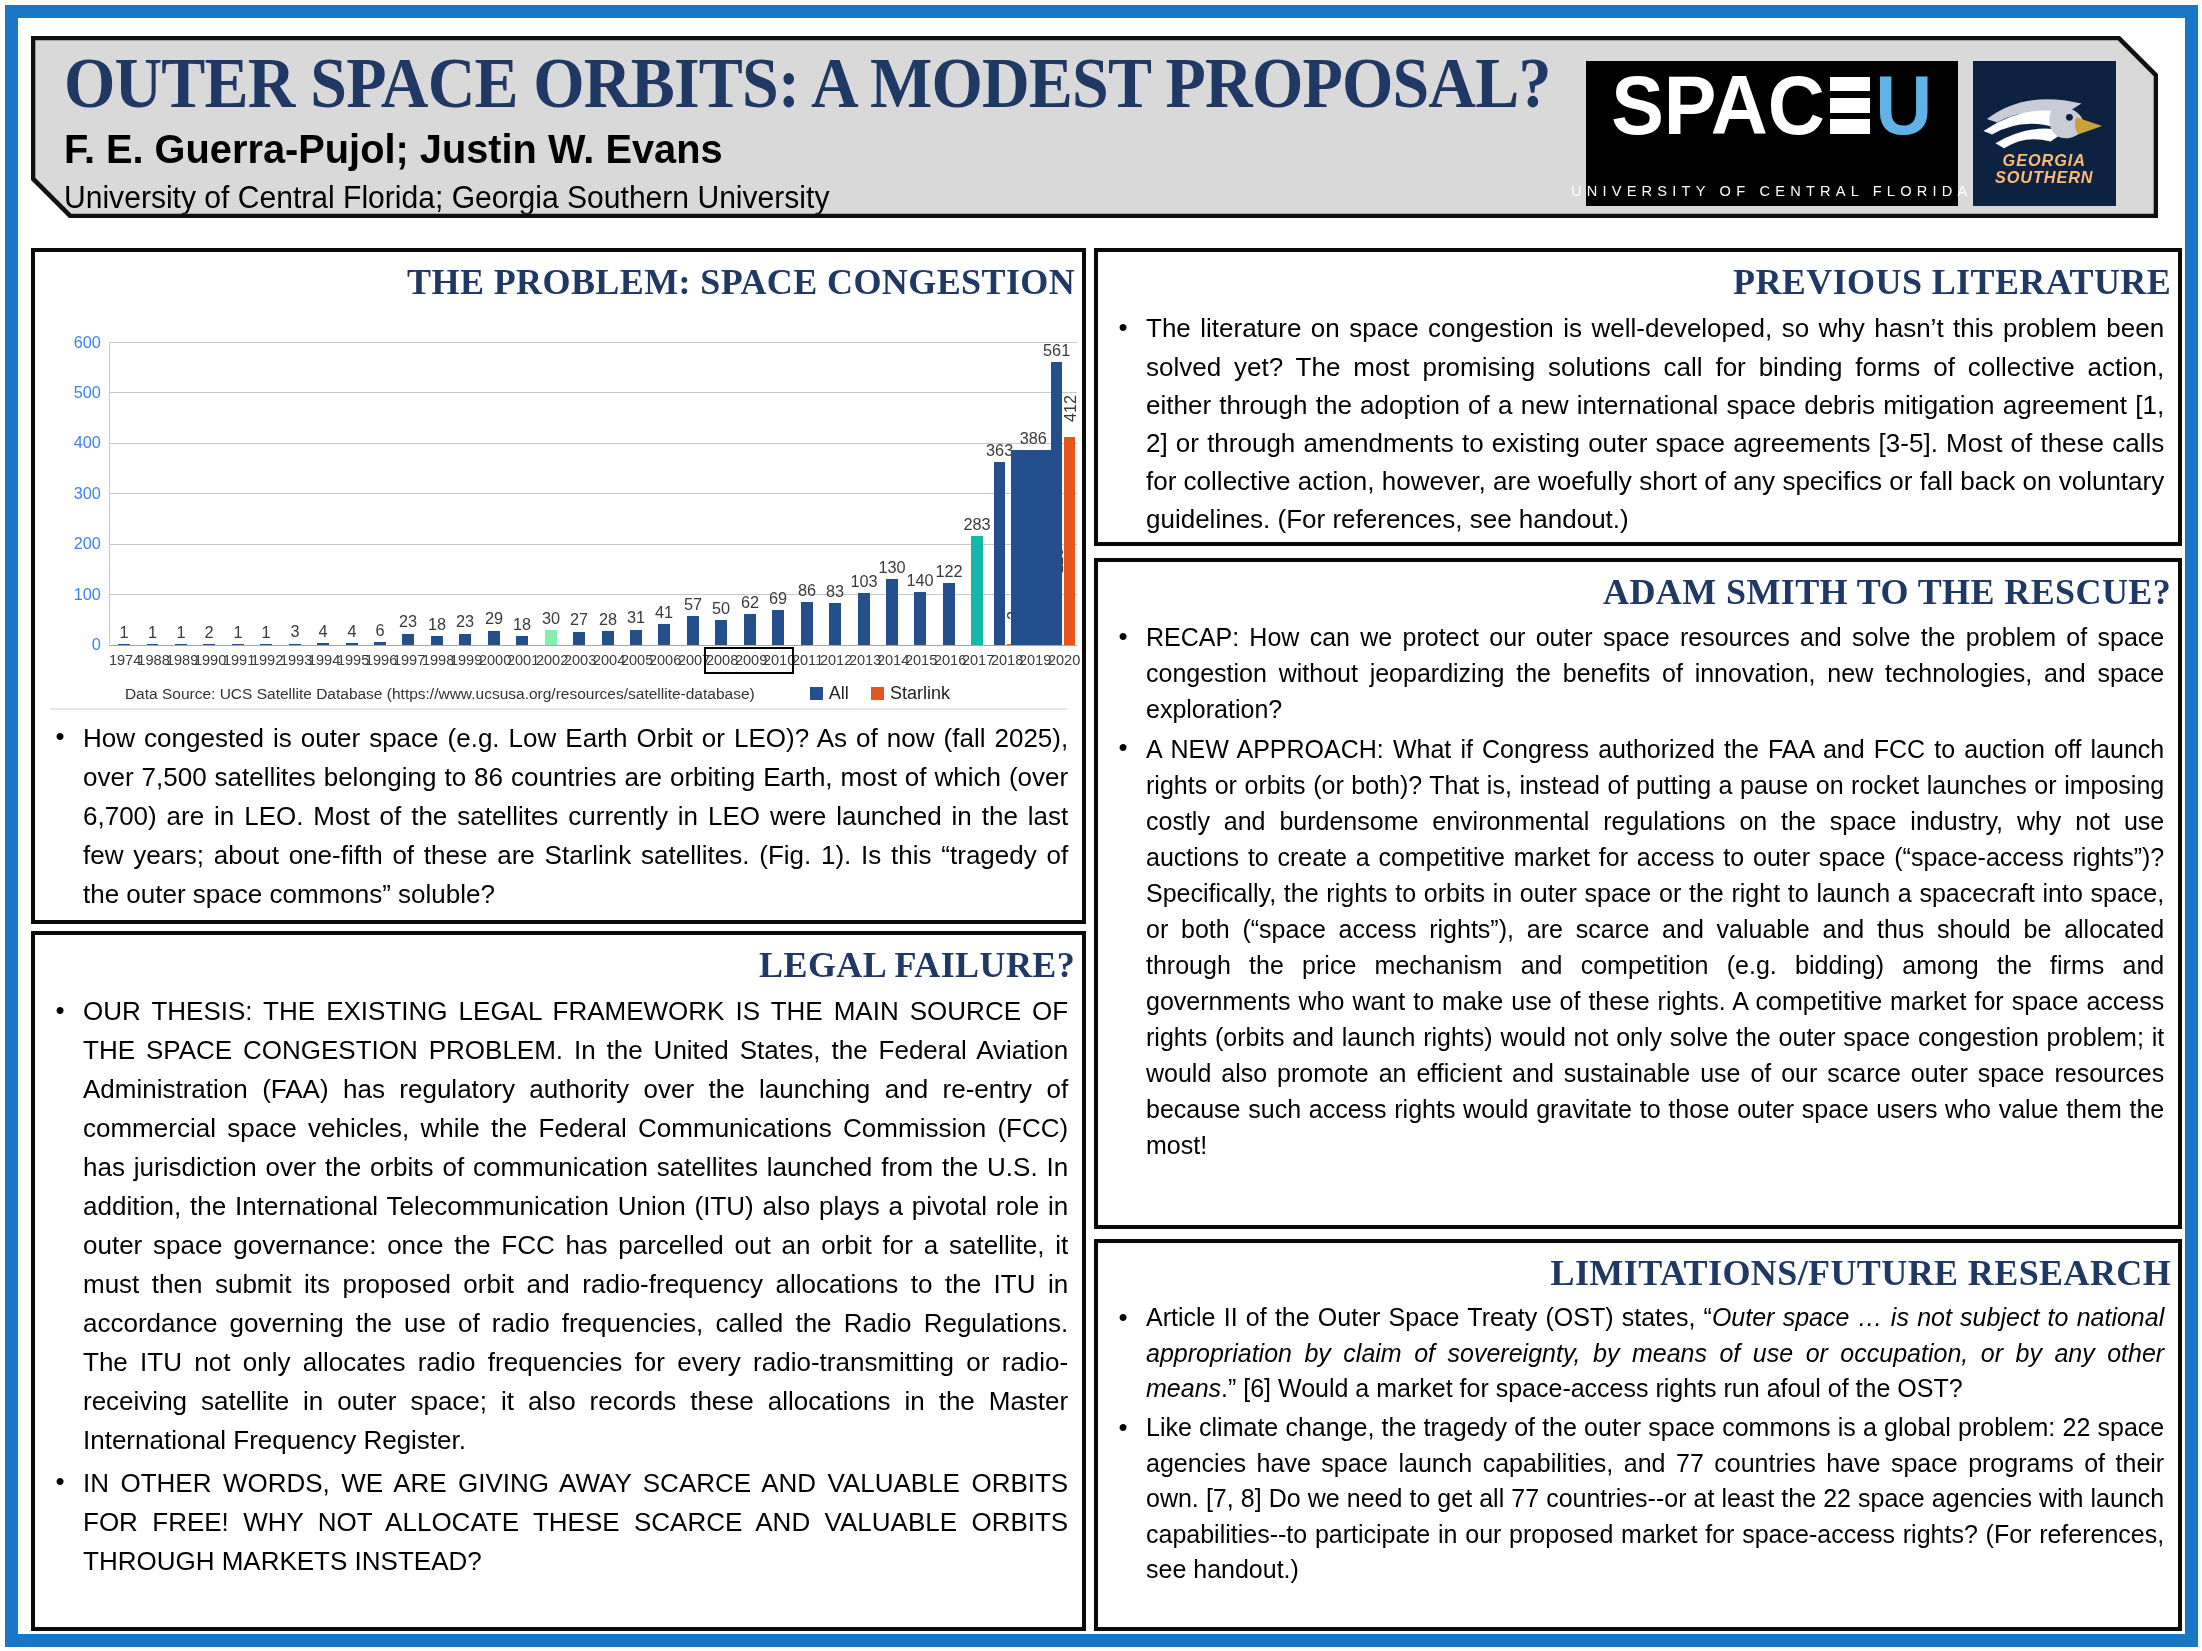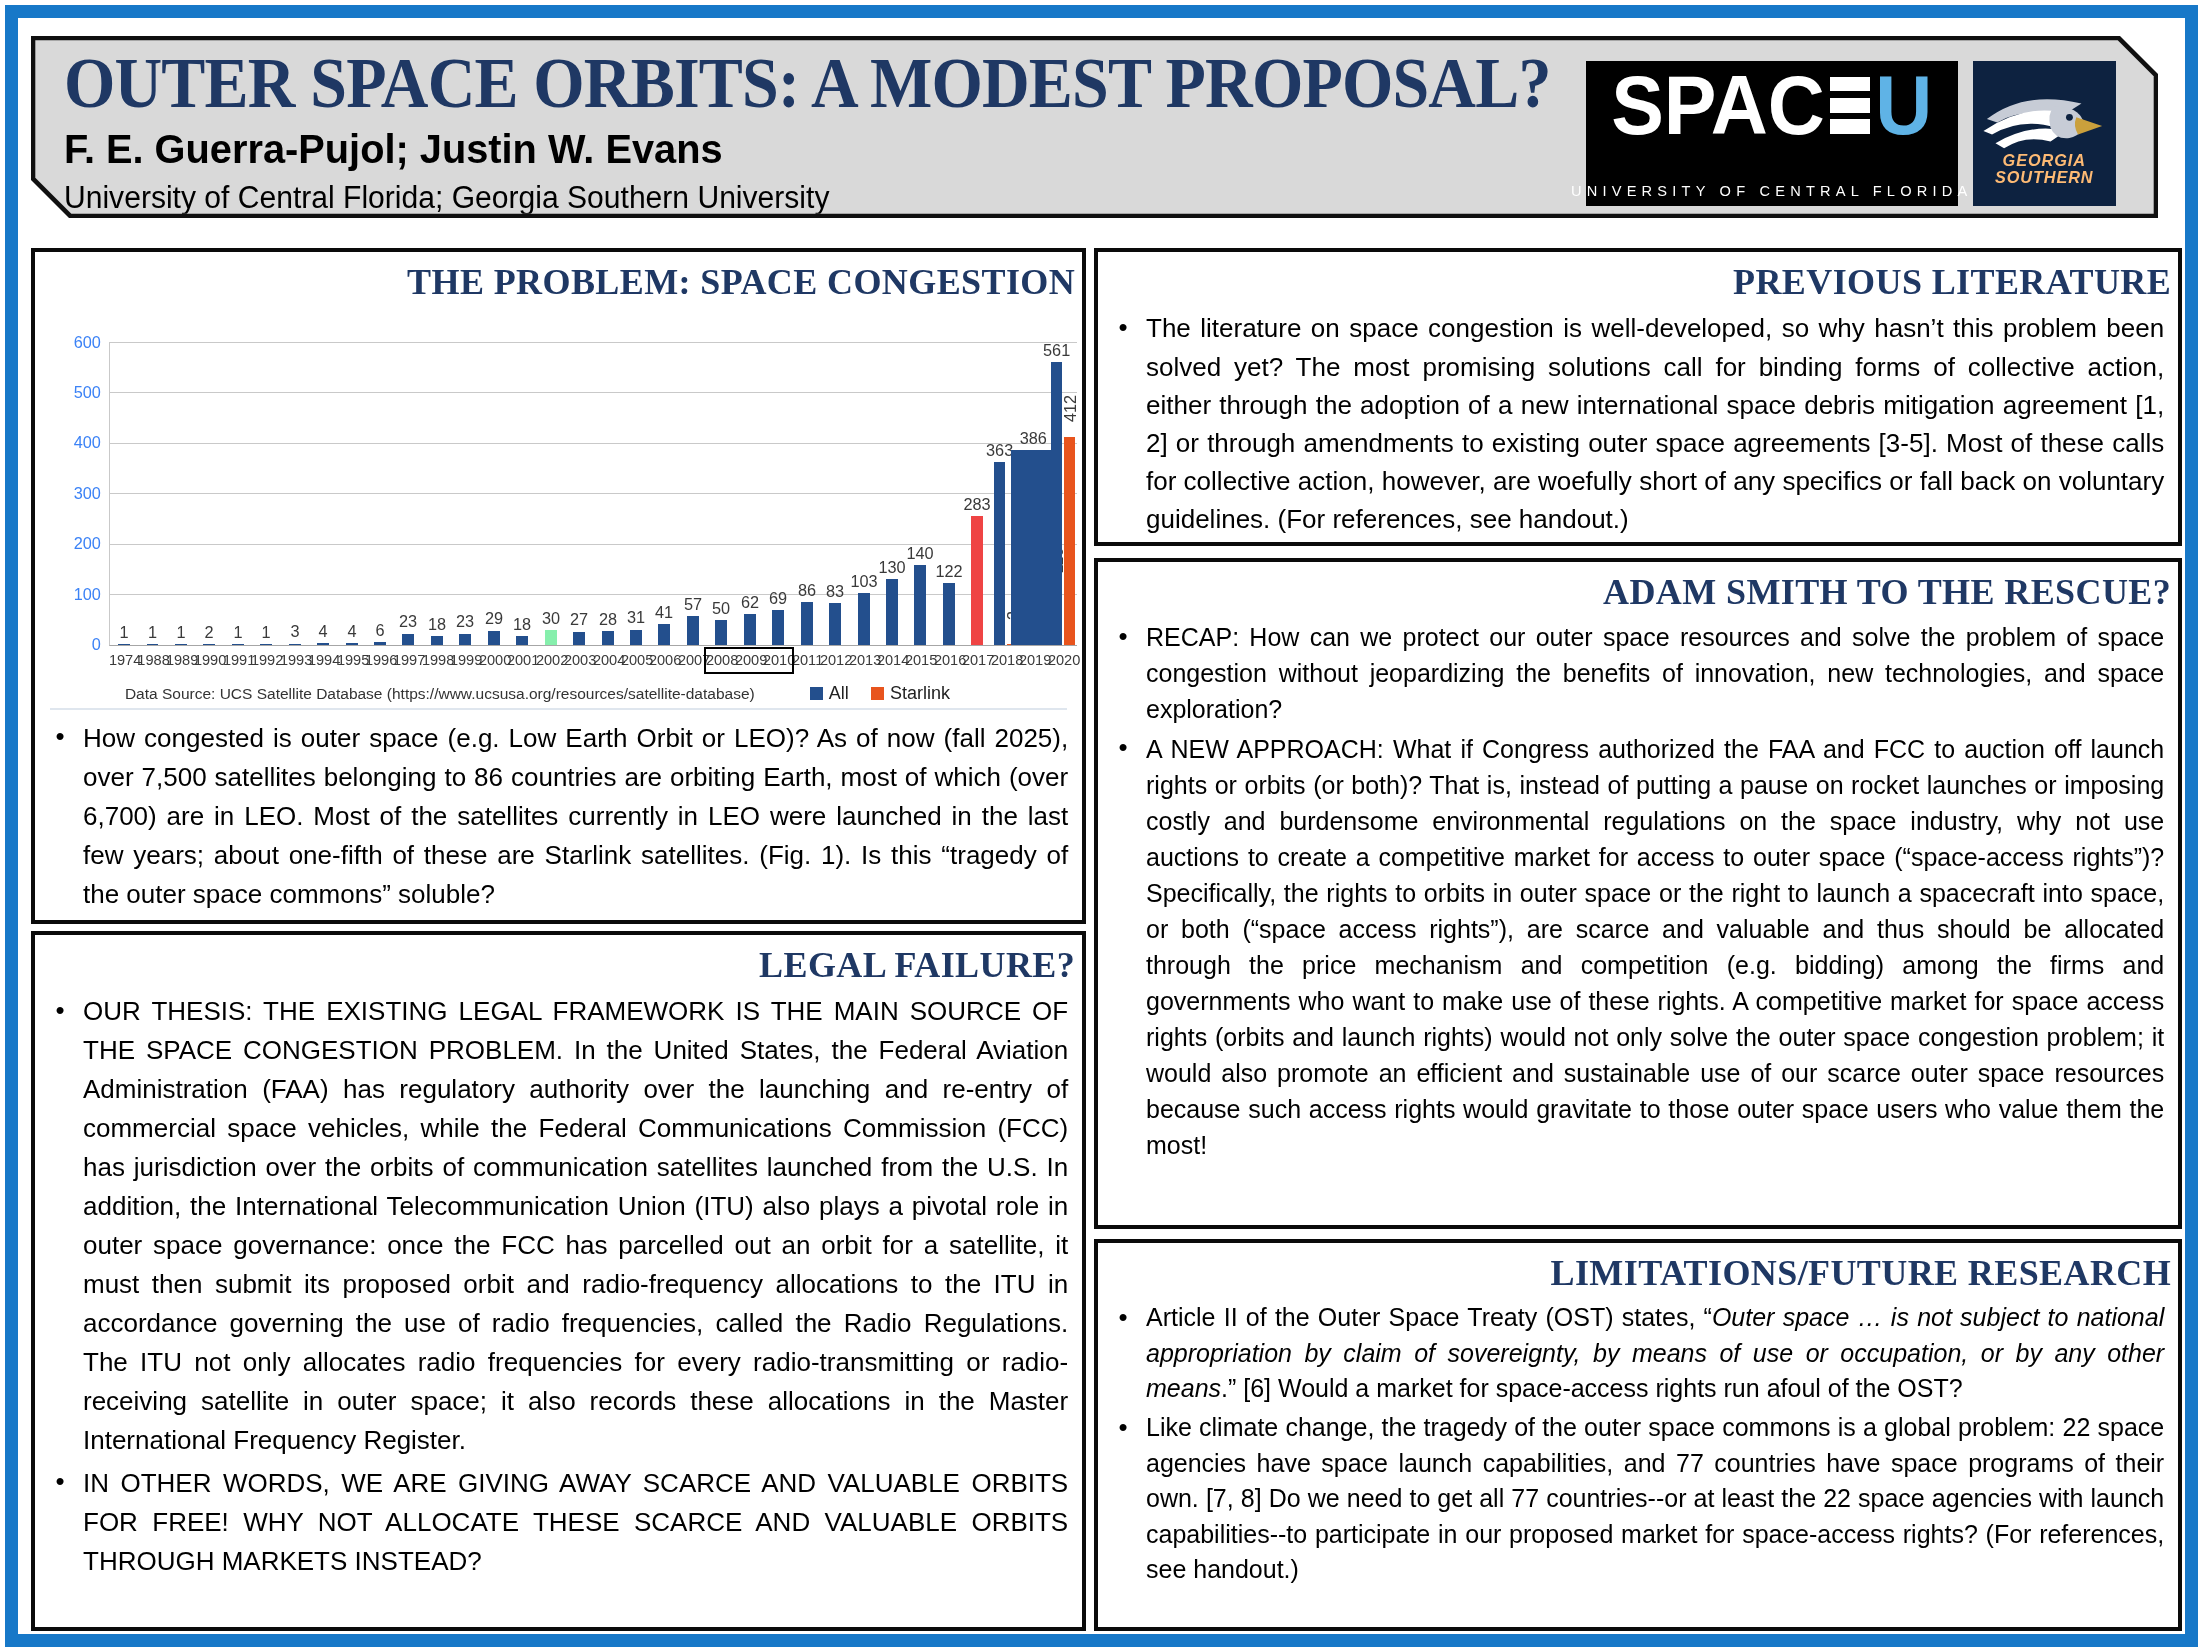--- a/index.html
+++ b/index.html
@@ -265,31 +265,31 @@
             <div class="bar" style="background: rgb(35, 79, 141); height: 52px;">
               <span class="blabel">103</span>
             </div>
           </div>
           <div class="slot" style="left: 768px; width: 28.4px;">
             <div class="bar" style="background: rgb(35, 79, 141); height: 66px;">
               <span class="blabel">130</span>
             </div>
           </div>
           <div class="slot" style="left: 796px; width: 28.4px;">
-            <div class="bar" style="background: rgb(35, 79, 141); height: 80px;">
+            <div class="bar" style="background: rgb(35, 79, 141); height: 53px;">
               <span class="blabel">140</span>
             </div>
           </div>
           <div class="slot" style="left: 825px; width: 28.4px;">
             <div class="bar" style="background: rgb(35, 79, 141); height: 62px;">
               <span class="blabel">122</span>
             </div>
           </div>
           <div class="slot" style="left: 853px; width: 28.4px;">
-            <div class="bar" style="background: #ef4444; height: 129px;">
+            <div class="bar" style="background: #14b8a6; height: 109px;">
               <span class="blabel">283</span>
             </div>
           </div>
           <div class="slot" style="left: 882px; width: 28.4px;">
             <div class="bar" style="background: rgb(35, 79, 141); height: 183px;">
               <span class="blabel">363</span>
             </div>
             <div class="bar" style="background: rgb(232, 84, 29); height: 1px;">
               <span class="blabel rot">2</span>
             </div>

